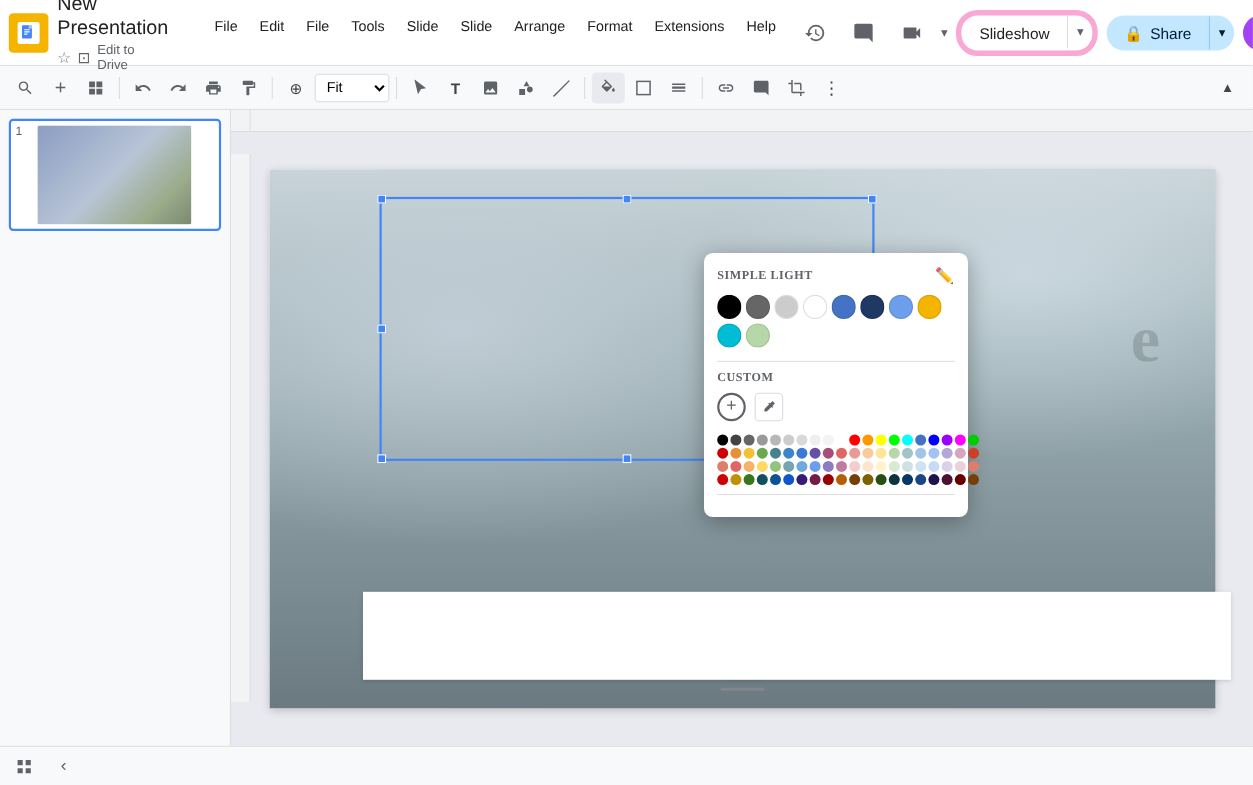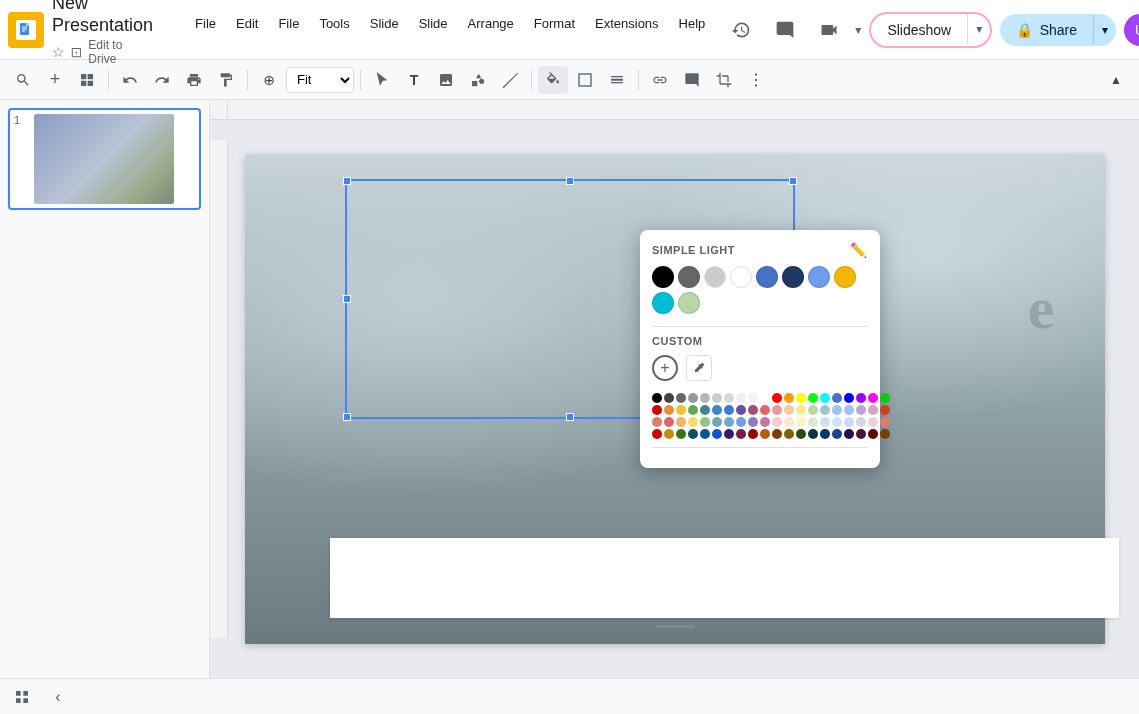--- a/index.html
+++ b/index.html
@@ -37,21 +37,21 @@
     #saved-status { font-size: 12px; color: #5f6368; }
 
     
     #header-right { margin-left: auto; display: flex; align-items: center; gap: 8px; }
     .header-icon-btn {
       width: 36px; height: 36px; border-radius: 50%;
       display: flex; align-items: center; justify-content: center;
       cursor: pointer; background: transparent; border: none;
       color: #5f6368; font-size: 18px;
     }
-    #slideshow-btn-group { display: flex; align-items: flex-start; border: 2px solid #f9a8d4; border-radius: 20px; overflow: hidden; }
+    #slideshow-btn-group { display: flex; align-items: flex-start; border: 5px solid #f9a8d4; border-radius: 20px; overflow: hidden; }
     #slideshow-btn {
       padding: 8px 16px; background: transparent; border: none; cursor: pointer;
       font-size: 14px; font-weight: 500; color: #202124;
     }
     #slideshow-dropdown {
       padding: 8px 8px; background: transparent; border: none; border-left: 1px solid #dadce0;
       cursor: pointer; color: #5f6368; font-size: 12px;
     }
     #share-btn-group { display: flex; align-items: center; background: #c2e7ff; border-radius: 20px; overflow: hidden; }
     #share-btn {
@@ -149,21 +149,21 @@
       left: 430px;
       width: 240px;
       background: #fff;
       border-radius: 8px;
       box-shadow: 0 4px 20px rgba(0,0,0,0.3);
       z-index: 100;
       padding: 12px;
     }
     .cp-section-title {
       font-size: 11px; font-weight: 600; color: #5f6368; letter-spacing: 0.5px;
-      margin-bottom: 8px; display: flex; align-items: center; justify-content: space-between;
+      margin-bottom: 8px; display: flex; align-items: center; justify-content: space-between; font-family: Liberation Serif, serif;
     }
     .cp-pencil-btn { cursor: pointer; color: #5f6368; font-size: 14px; }
     .cp-colors-row { display: flex; gap: 4px; margin-bottom: 12px; flex-wrap: wrap; }
     .cp-color-dot {
       width: 22px; height: 22px; border-radius: 50%; cursor: pointer; border: 1px solid rgba(0,0,0,0.1);
       flex-shrink: 0;
     }
     .cp-divider { height: 1px; background: #e0e0e0; margin: 8px 0; }
     .cp-custom-row { display: flex; align-items: center; gap: 8px; margin-bottom: 12px; }
     .cp-add-btn { width: 26px; height: 26px; border: 2px solid #5f6368; border-radius: 50%; display: flex; align-items: center; justify-content: center; cursor: pointer; color: #5f6368; font-size: 16px; }

